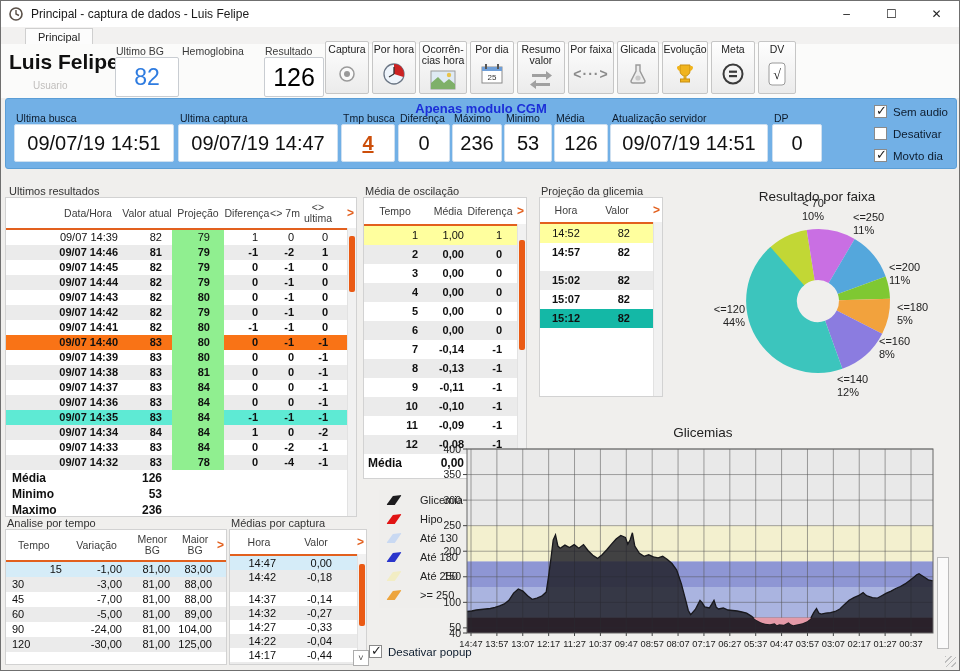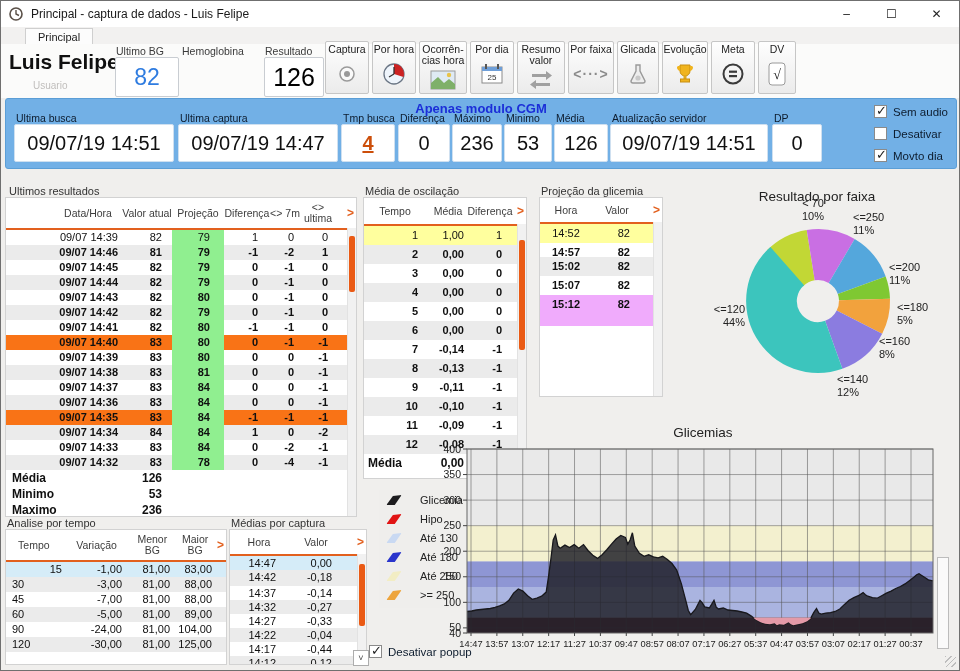--- a/index.html
+++ b/index.html
@@ -371,21 +371,21 @@
       <div class="trow bold" style="height: 15px; line-height: 15px; background: rgb(235, 235, 235);">
         <div class="td" style="width: 28px; text-align: left;"></div>
         <div class="td" style="width: 20px; text-align: left;"></div>
         <div class="td" style="width: 68px; text-align: right; padding-right: 4px;">09/07 14:36</div>
         <div class="td" style="width: 50px; text-align: right; padding-right: 10px;">83</div>
         <div class="td" style="width: 52px; text-align: right; padding-right: 14px; background: rgb(144, 239, 144);">84</div>
         <div class="td" style="width: 46px; text-align: right; padding-right: 12px;">0</div>
         <div class="td" style="width: 30px; text-align: right; padding-right: 6px;">0</div>
         <div class="td" style="width: 36px; text-align: right; padding-right: 8px;">-1</div>
       </div>
-      <div class="trow bold" style="height: 15px; line-height: 15px; background: #f97316;">
+      <div class="trow bold" style="height: 15px; line-height: 15px; background: #5eead4;">
         <div class="td" style="width: 28px; text-align: left;"></div>
         <div class="td" style="width: 20px; text-align: left;"></div>
         <div class="td" style="width: 68px; text-align: right; padding-right: 4px;">09/07 14:35</div>
         <div class="td" style="width: 50px; text-align: right; padding-right: 10px;">83</div>
         <div class="td" style="width: 52px; text-align: right; padding-right: 14px; background: rgb(144, 239, 144);">84</div>
         <div class="td" style="width: 46px; text-align: right; padding-right: 12px;">-1</div>
         <div class="td" style="width: 30px; text-align: right; padding-right: 6px;">-1</div>
         <div class="td" style="width: 36px; text-align: right; padding-right: 8px;">-1</div>
       </div>
       <div class="trow bold" style="height: 15px; line-height: 15px; background: rgb(235, 235, 235);">
@@ -516,33 +516,33 @@
   <div class="gbox" style="left:538px;top:196px;width:124px;height:200px;" id="tbl-pg">
       <div class="thead" style="height: 24px;">
         <div class="th" style="width: 52px;">Hora</div>
         <div class="th" style="width: 50px;">Valor</div>
         <div class="th-arrow">&gt;</div>
       </div>
       <div class="trow" style="height: 19px; line-height: 19px; background: rgb(255, 255, 158);">
         <div class="td" style="width: 52px; text-align: center;">14:52</div>
         <div class="td" style="width: 50px; text-align: right; padding-right: 12px;">82</div>
       </div>
-      <div class="trow bold" style="height: 14px; line-height: 19px; background: rgb(255, 255, 255);">
+      <div class="trow bold" style="height: 28px; line-height: 19px; background: rgb(255, 255, 255);">
         <div class="td" style="width: 52px; text-align: center;">14:57</div>
         <div class="td" style="width: 50px; text-align: right; padding-right: 12px;">82</div>
       </div>
       <div class="trow bold" style="height: 19px; line-height: 19px; background: rgb(235, 235, 235);">
         <div class="td" style="width: 52px; text-align: center;">15:02</div>
         <div class="td" style="width: 50px; text-align: right; padding-right: 12px;">82</div>
       </div>
       <div class="trow bold" style="height: 19px; line-height: 19px; background: rgb(255, 255, 255);">
         <div class="td" style="width: 52px; text-align: center;">15:07</div>
         <div class="td" style="width: 50px; text-align: right; padding-right: 12px;">82</div>
       </div>
-      <div class="trow bold" style="height: 31px; line-height: 19px; background: #f0abfc;">
+      <div class="trow bold" style="height: 19px; line-height: 19px; background: #14b8a6;">
         <div class="td" style="width: 52px; text-align: center;">15:12</div>
         <div class="td" style="width: 50px; text-align: right; padding-right: 12px;">82</div>
       </div>
       <div class="scrolltrack" style="right: 0px; width: 8px; top: 24px;"></div>
     </div>
 
   <div class="chart-title" style="left:716px;top:188px;width:200px;">Resultado por faixa</div>
   <div class="abs" style="left:676px;top:184px;width:284px;height:232px;" id="pie-wrap">
     <svg id="pie-svg" width="284" height="232">
         <path d="M90.1,65.1 A72,72 0 0 1 129.7,44.9 L137.7,95.3 A21,21 0 0 0 126.2,101.2 Z" fill="#c2d735"></path>
@@ -606,21 +606,21 @@
   <div class="gbox" style="left:228px;top:528px;width:138px;height:136px;" id="tbl-mc">
       <div class="thead" style="height: 24px;">
         <div class="th" style="width: 58px;">Hora</div>
         <div class="th" style="width: 56px;">Valor</div>
         <div class="th-arrow">&gt;</div>
       </div>
       <div class="trow" style="height: 14px; line-height: 14px; background: rgb(213, 236, 248);">
         <div class="td" style="width: 58px; text-align: right; padding-right: 12px;">14:47</div>
         <div class="td" style="width: 56px; text-align: right; padding-right: 12px;">0,00</div>
       </div>
-      <div class="trow" style="height: 16px; line-height: 14px; background: rgb(235, 235, 235);">
+      <div class="trow" style="height: 22px; line-height: 14px; background: rgb(235, 235, 235);">
         <div class="td" style="width: 58px; text-align: right; padding-right: 12px;">14:42</div>
         <div class="td" style="width: 56px; text-align: right; padding-right: 12px;">-0,18</div>
       </div>
       <div class="trow" style="height: 14px; line-height: 14px; background: rgb(255, 255, 255);">
         <div class="td" style="width: 58px; text-align: right; padding-right: 12px;">14:37</div>
         <div class="td" style="width: 56px; text-align: right; padding-right: 12px;">-0,14</div>
       </div>
       <div class="trow" style="height: 14px; line-height: 14px; background: rgb(235, 235, 235);">
         <div class="td" style="width: 58px; text-align: right; padding-right: 12px;">14:32</div>
         <div class="td" style="width: 56px; text-align: right; padding-right: 12px;">-0,27</div>

